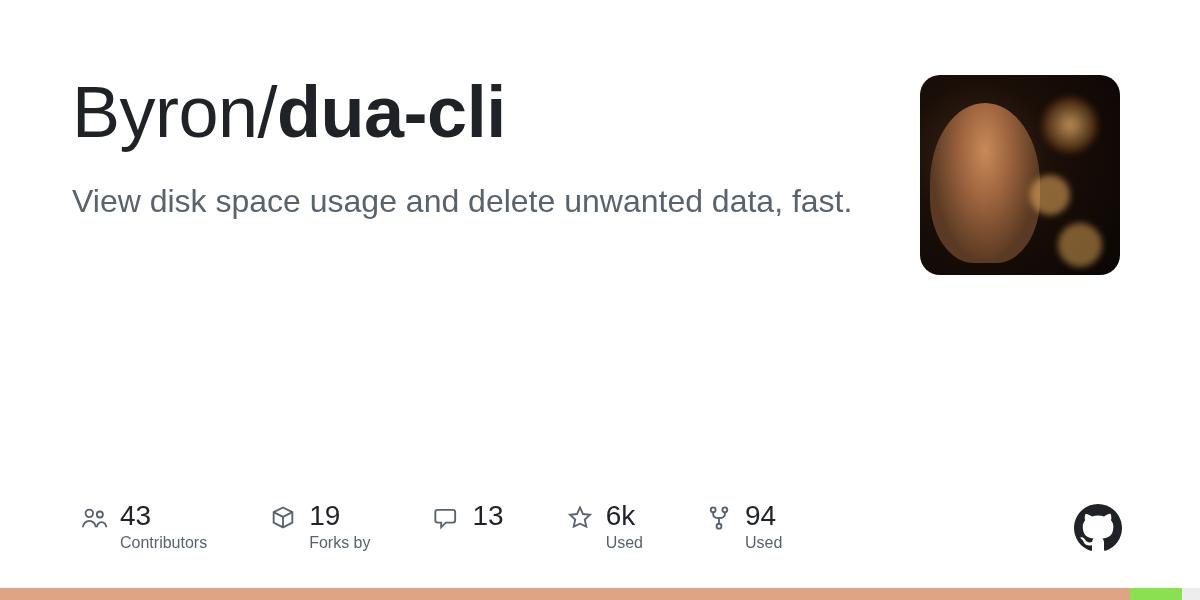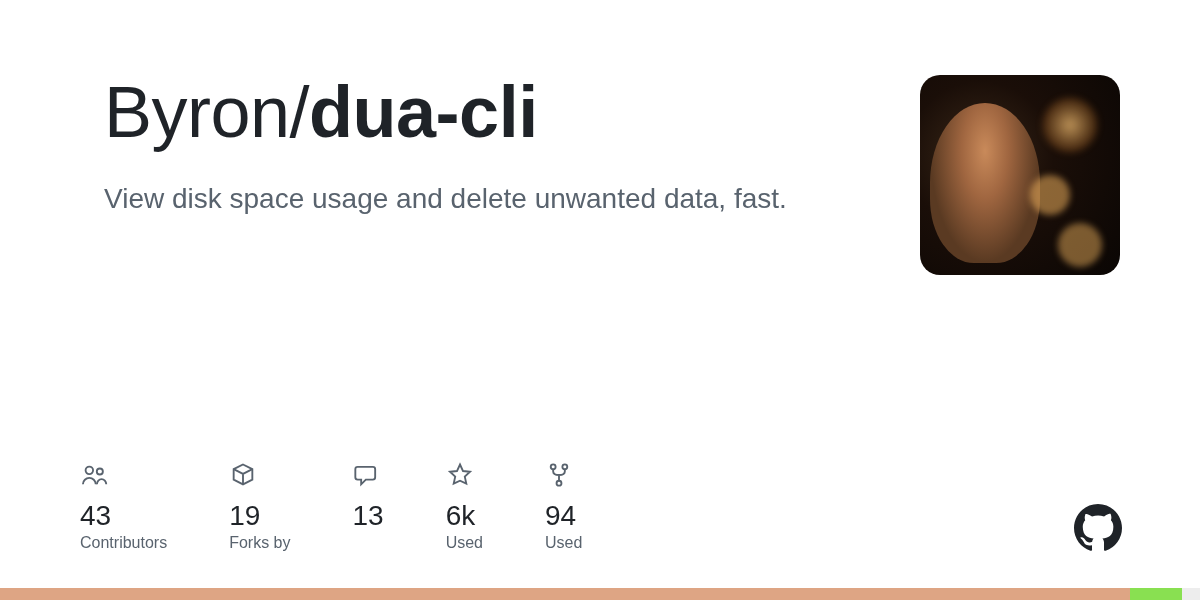--- a/index.html
+++ b/index.html
@@ -5,37 +5,37 @@
   * { margin: 0; padding: 0; box-sizing: border-box; }
   body {
     width: 1200px;
     height: 600px;
     background: #ffffff;
     font-family: -apple-system, BlinkMacSystemFont, "Segoe UI", Helvetica, Arial, sans-serif;
     position: relative;
     overflow: hidden;
   }
   .container {
-    padding: 75px 80px 0 104px;
+    padding: 75px 80px 0 72px;
     display: flex;
     justify-content: space-between;
     align-items: flex-start;
   }
   .text-block { max-width: 800px; }
   .title {
     font-size: 72px;
     line-height: 1.05;
     color: #1f2328;
     font-weight: 400;
     letter-spacing: -0.5px;
   }
   .title .repo { font-weight: 700; }
   .description {
     margin-top: 28px;
-    font-size: 28px;
+    font-size: 32px;
     line-height: 1.4;
     color: #59636e;
     font-weight: 400;
   }
   .avatar {
     width: 200px;
     height: 200px;
     border-radius: 20px;
     background: radial-gradient(circle at 30% 40%, #3a2818 0%, #1a0e08 40%, #0a0604 100%);
     position: relative;
@@ -67,21 +67,20 @@
     bottom: 48px;
     display: flex;
     gap: 62px;
     align-items: flex-start;
   }
   .stat {
     display: flex;
     align-items: flex-start;
     gap: 12px;
     color: #59636e;
-    flex-direction: column;
   }
   .stat svg {
     width: 28px;
     height: 28px;
     margin-top: 3px;
     fill: none;
     stroke: #59636e;
     stroke-width: 1.6;
   }
   .stat-text { display: flex; flex-direction: column; }

